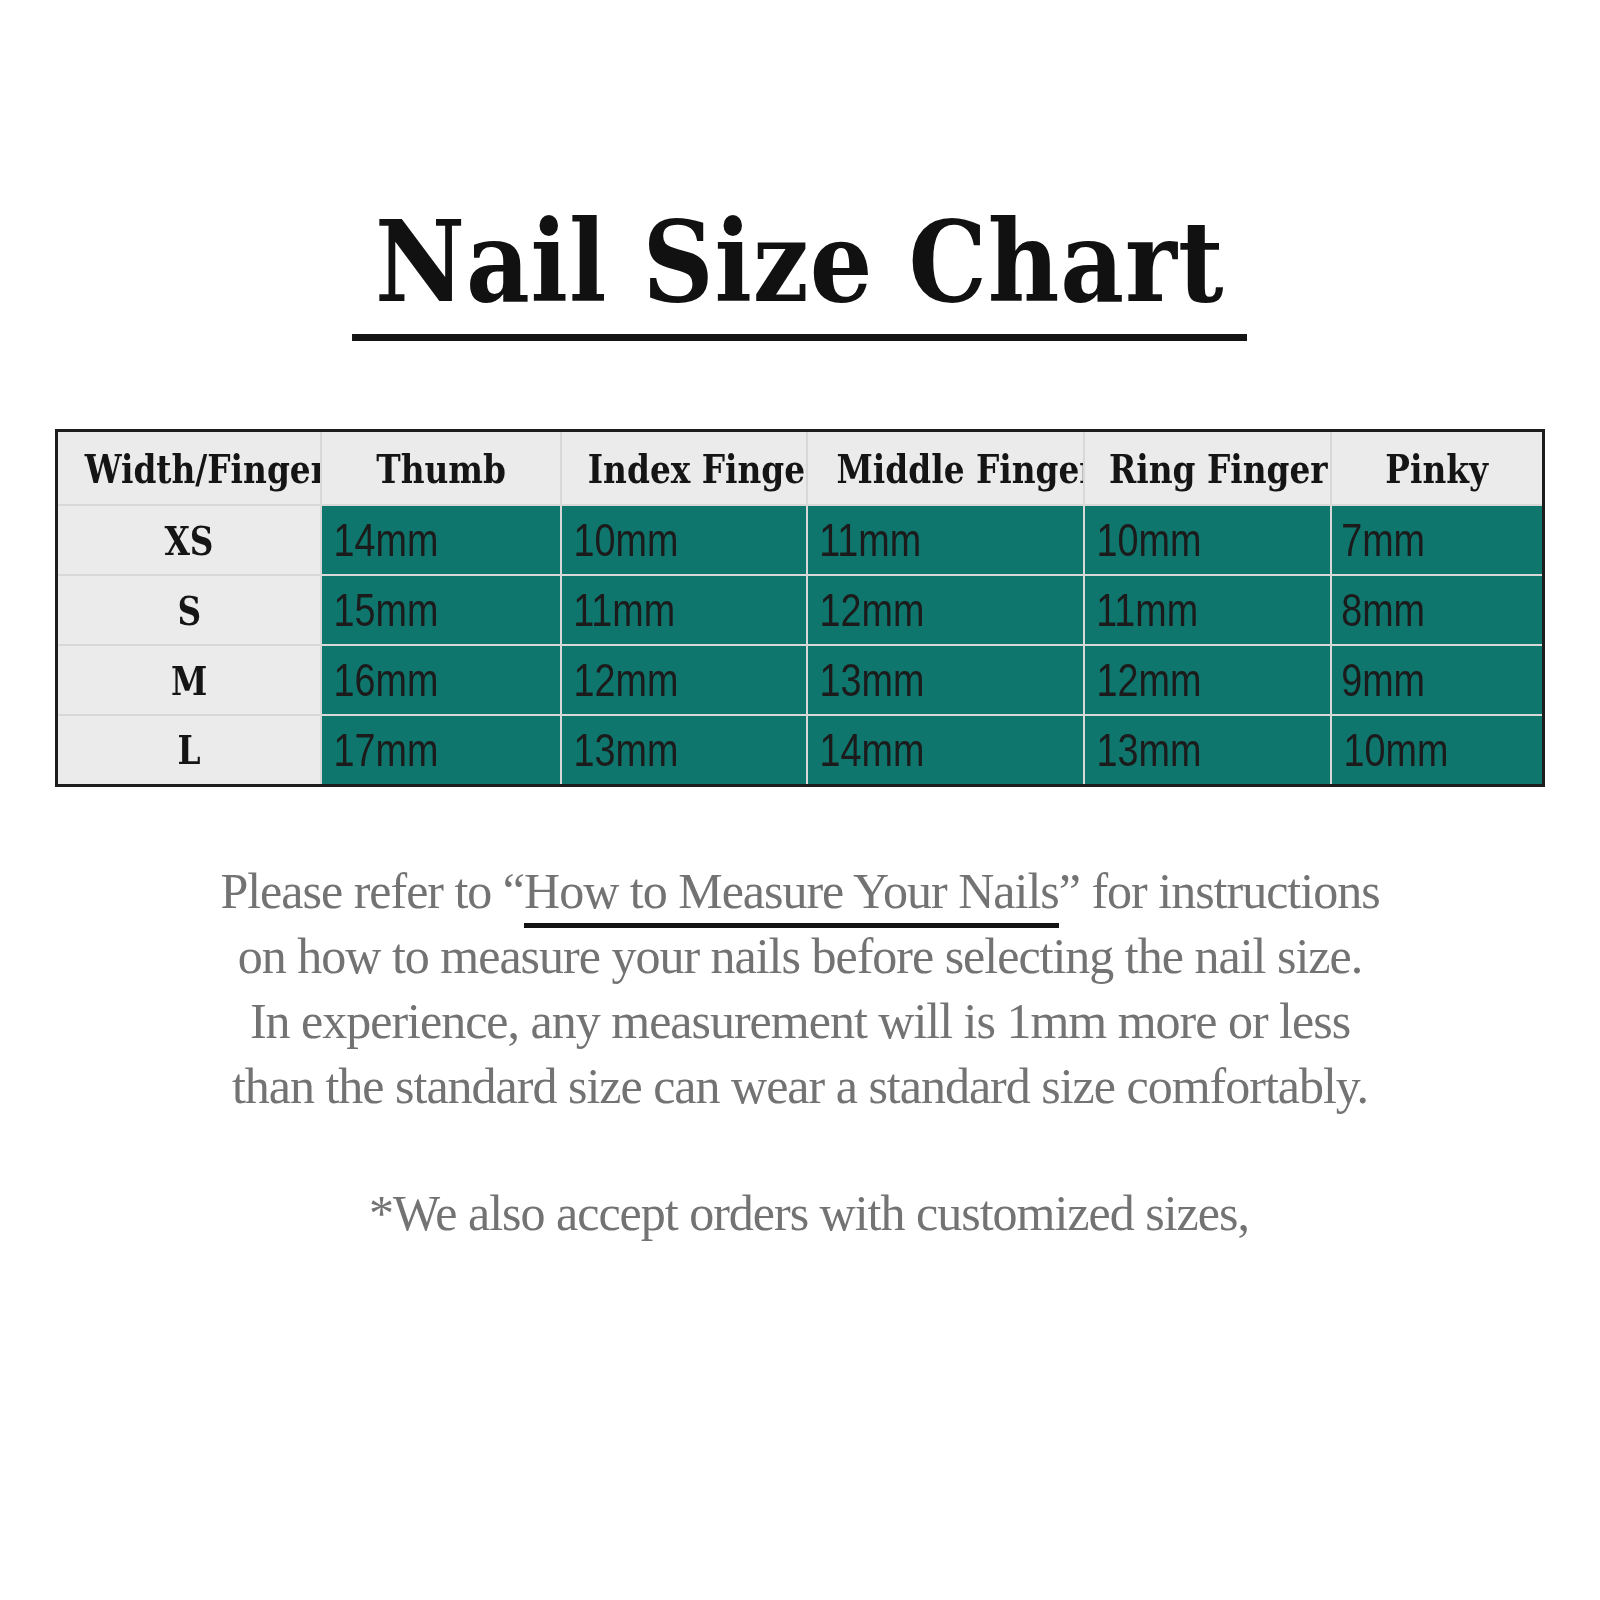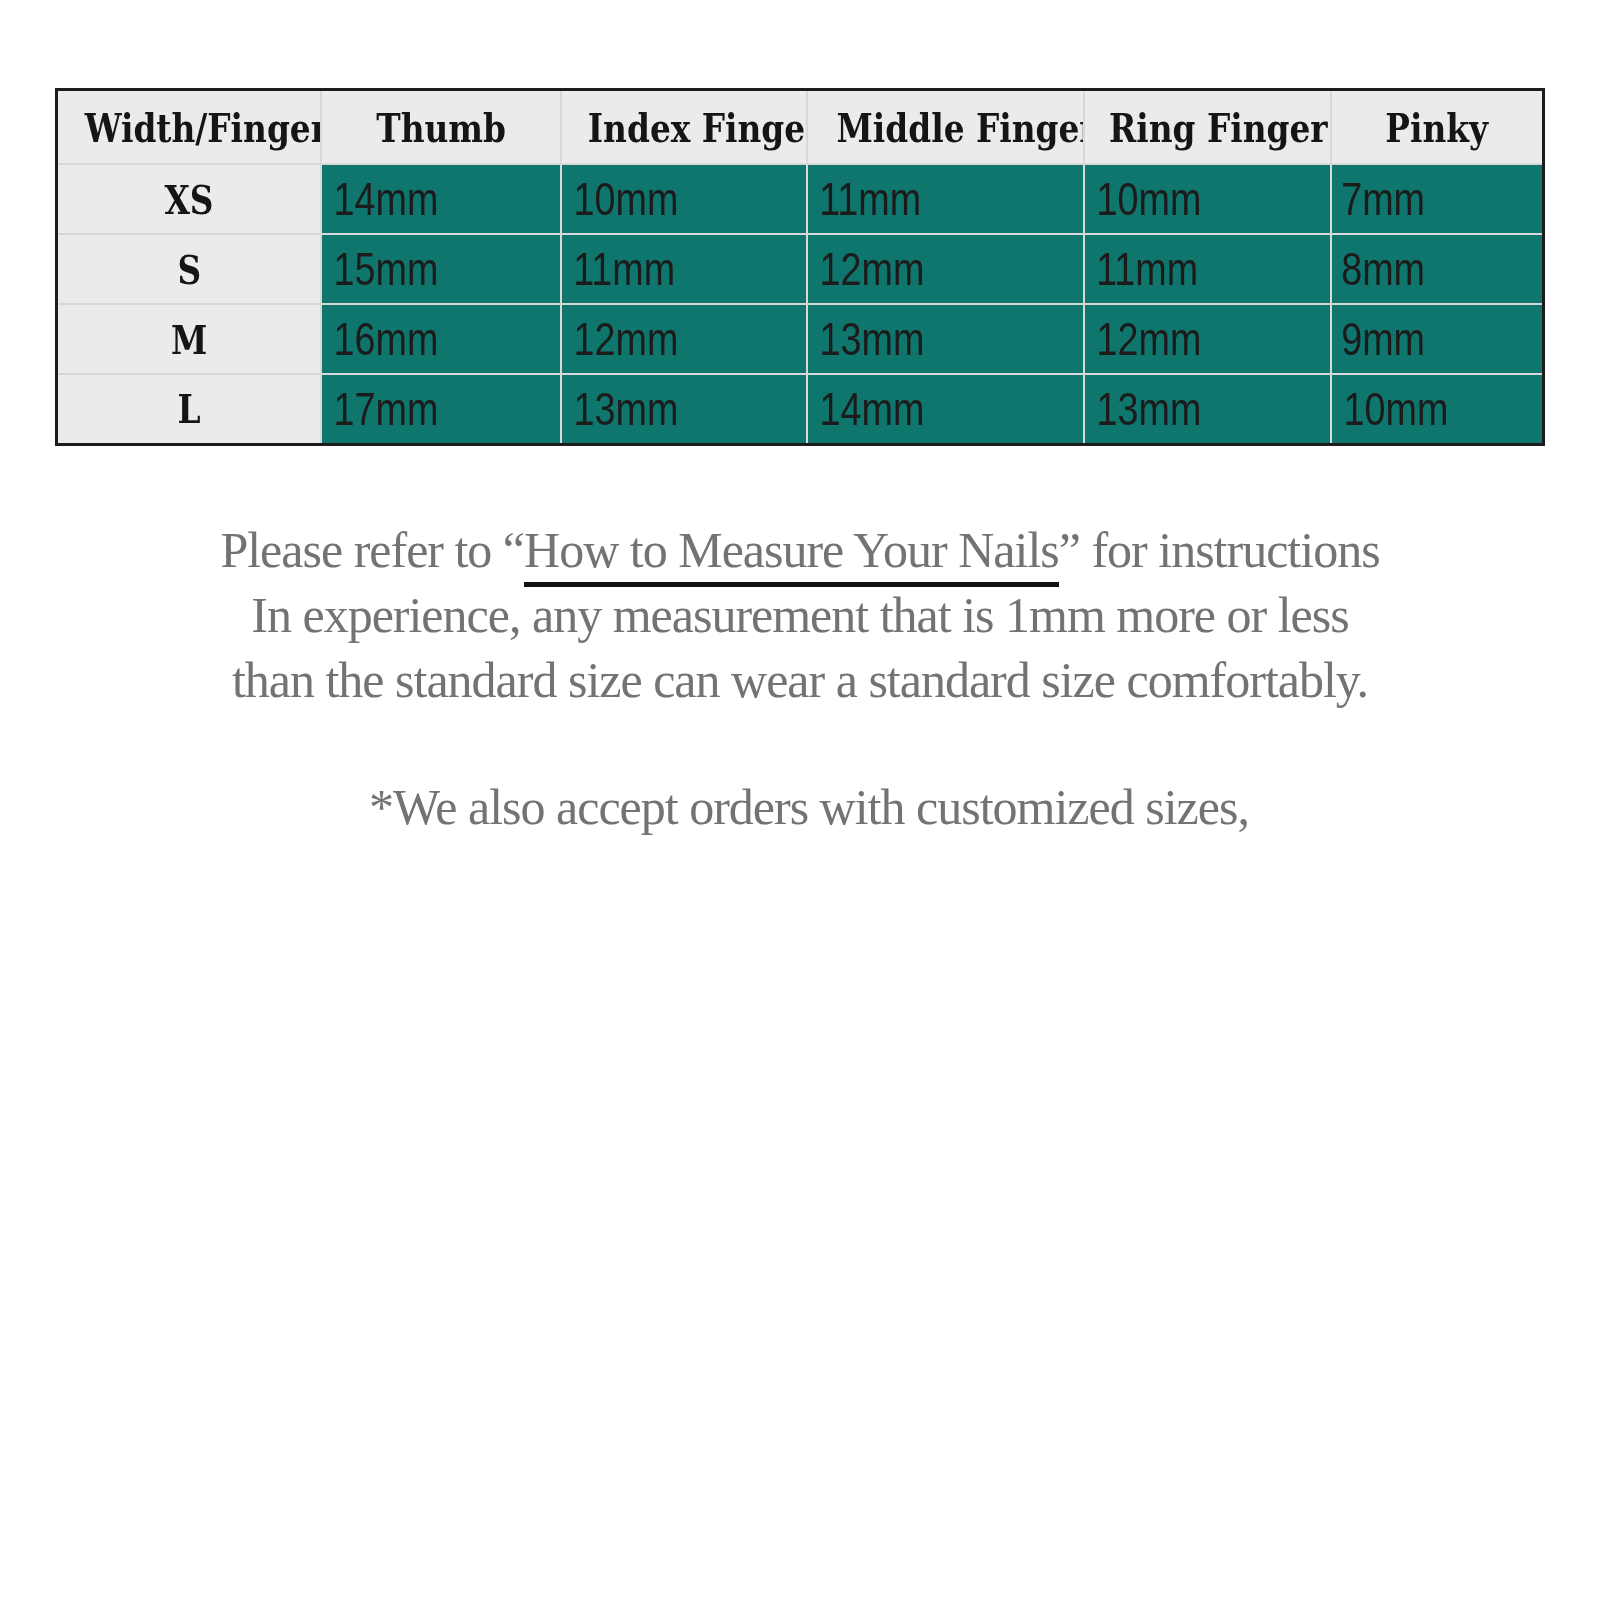--- a/index.html
+++ b/index.html
@@ -101,20 +101,23 @@
   .guide-link {
     border-bottom: 5px solid #131313;
     padding-bottom: 4px;
   }
 </style>
 </head>
 <body>
 
 <div class="page">
 
+  <div class="title-wrap">
+    <h1 class="page-title">Nail Size Chart</h1>
+  </div>
 
   <table class="size-table">
     <colgroup>
       <col style="width:17.8%">
       <col style="width:16.1%">
       <col style="width:16.6%">
       <col style="width:18.6%">
       <col style="width:16.6%">
       <col style="width:14.3%">
     </colgroup>
@@ -159,21 +162,22 @@
         <td><span class="val-text">13mm</span></td>
         <td><span class="val-text">14mm</span></td>
         <td><span class="val-text">13mm</span></td>
         <td><span class="val-text">10mm</span></td>
       </tr>
     </tbody>
   </table>
 
   <div class="note note-1">
     <div class="line"><span>Please refer to “</span><span class="guide-link">How to Measure Your Nails</span><span>” for instructions</span></div>
-    <div class="line">In experience, any measurement that is 1mm more or less</div>
+    <div class="line">on how to measure your nails before selecting the nail size.</div>
+    <div class="line">In experience, any measurement will is 1mm more or less</div>
     <div class="line">than the standard size can wear a standard size comfortably.</div>
   </div>
 
   <div class="note note-2">
     <div class="line">*We also accept orders with customized sizes,</div>
   </div>
 
 </div>
 
 </body></html>

